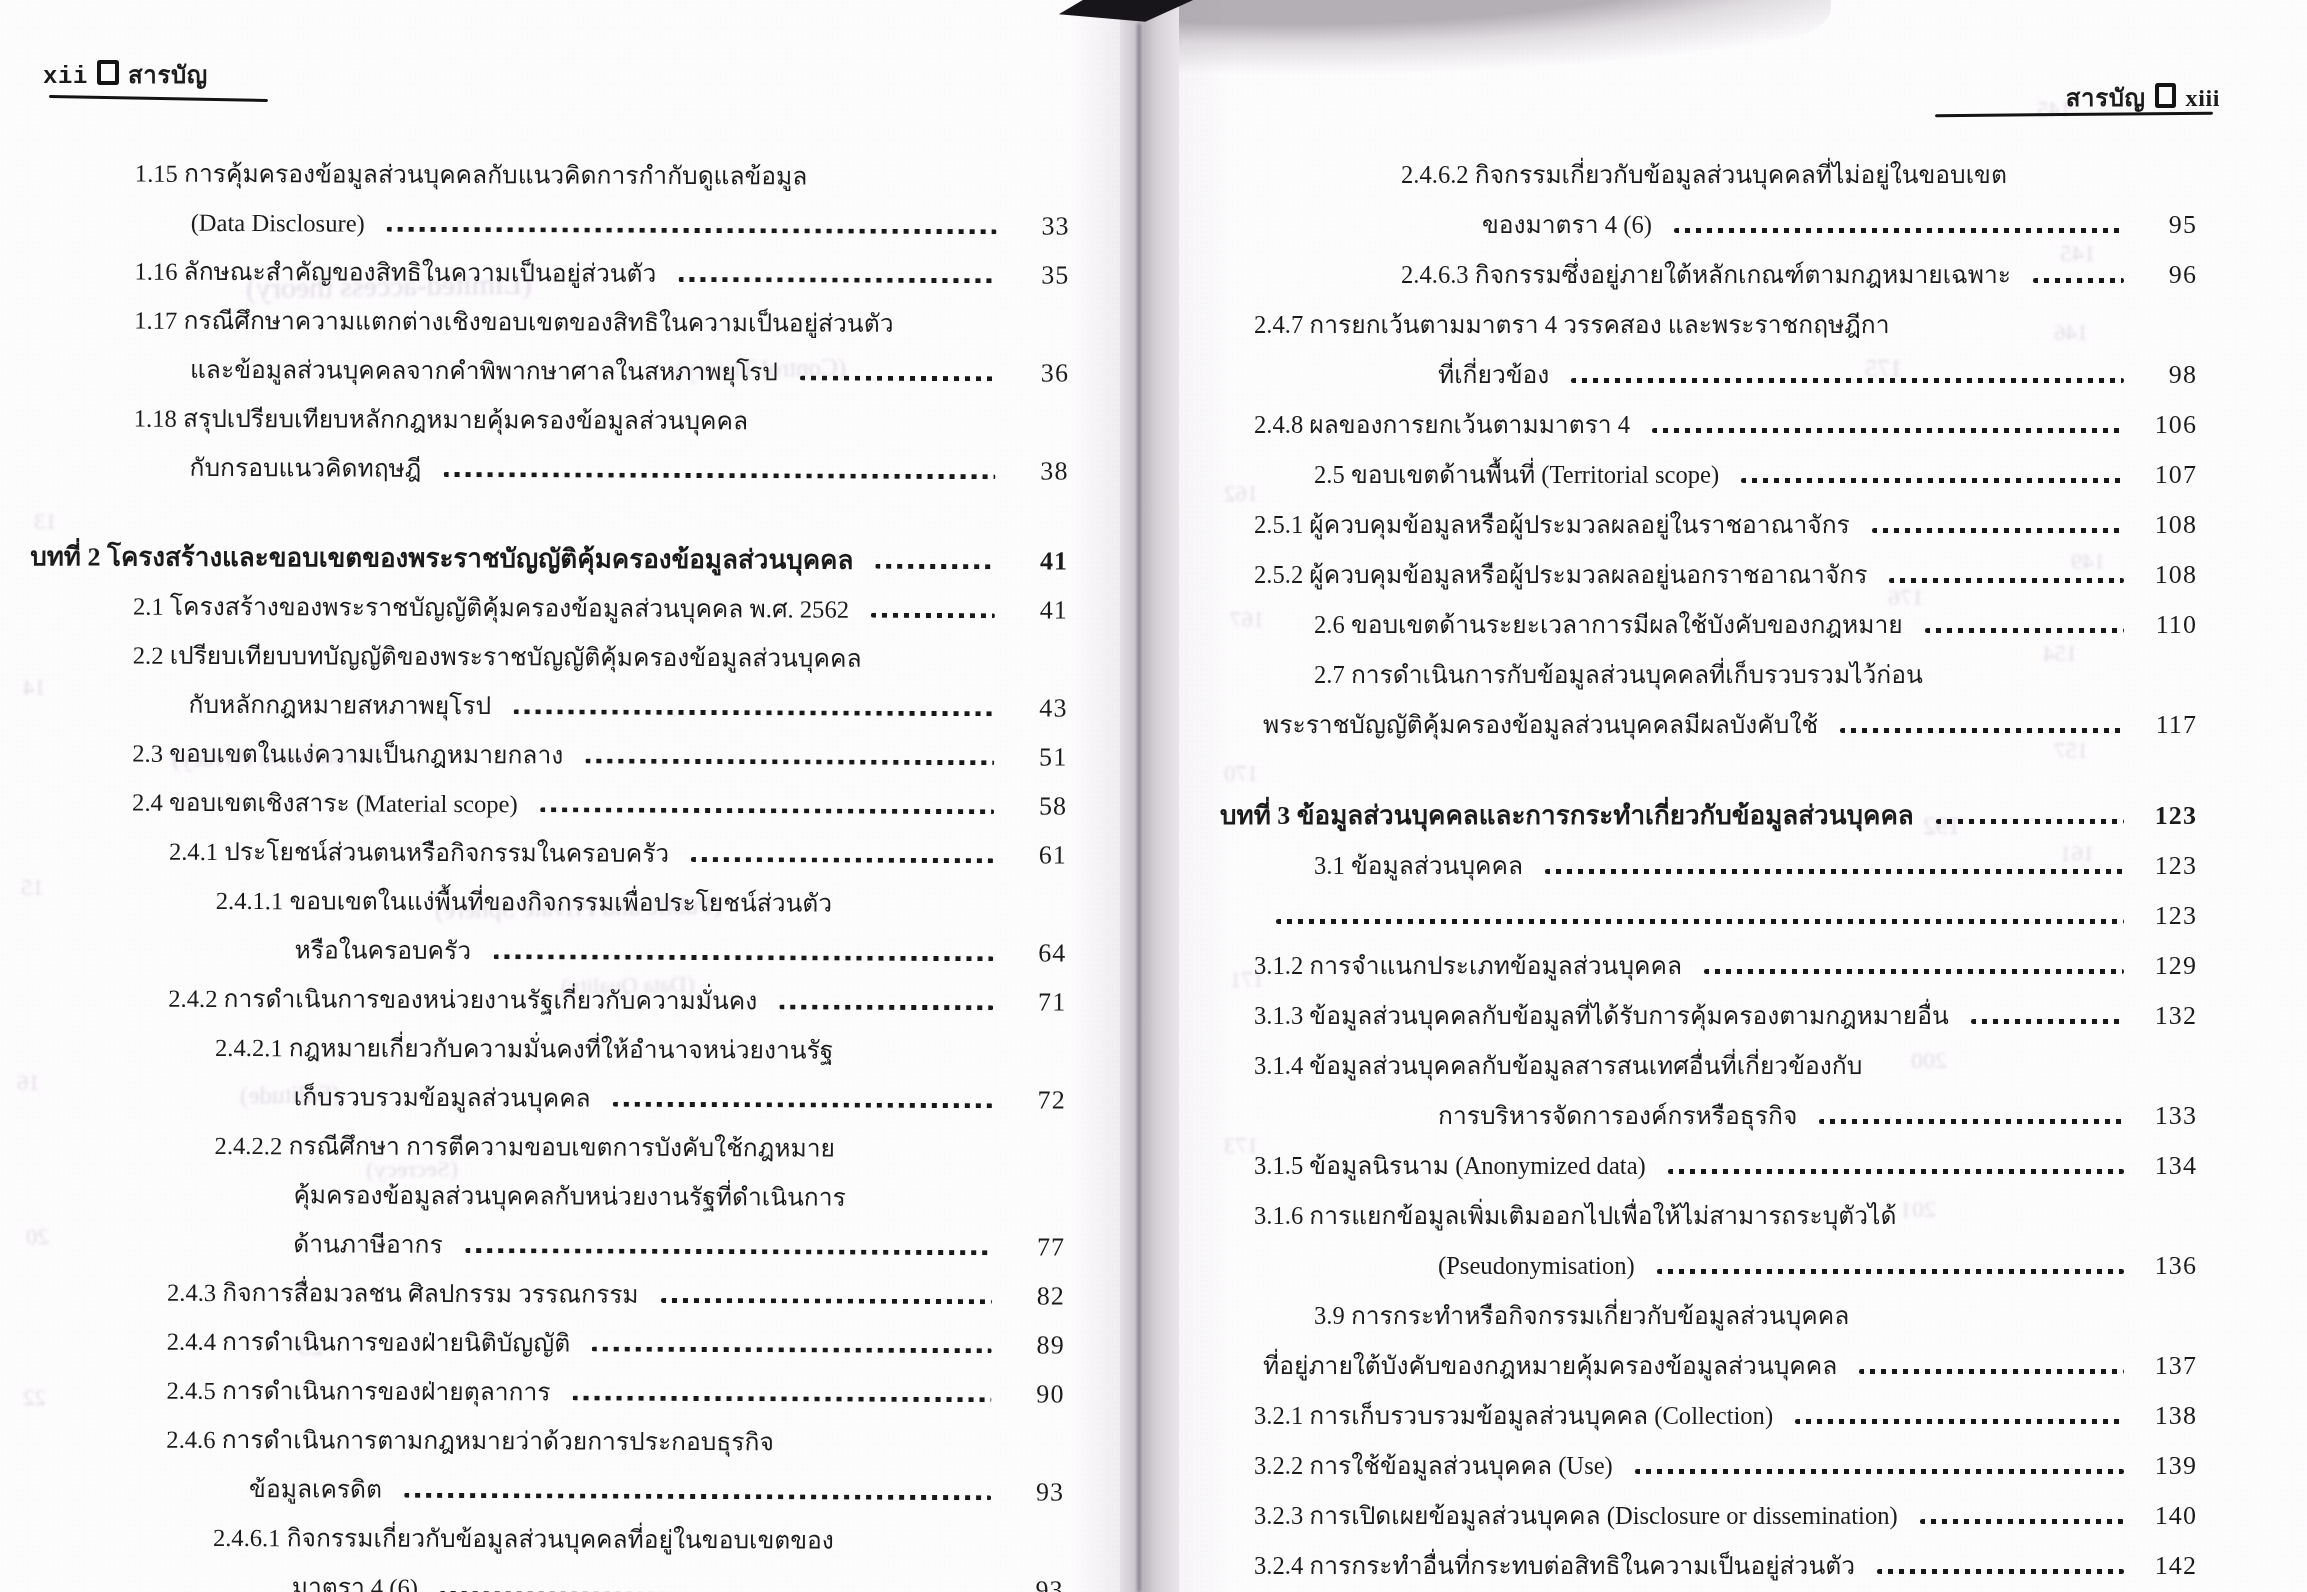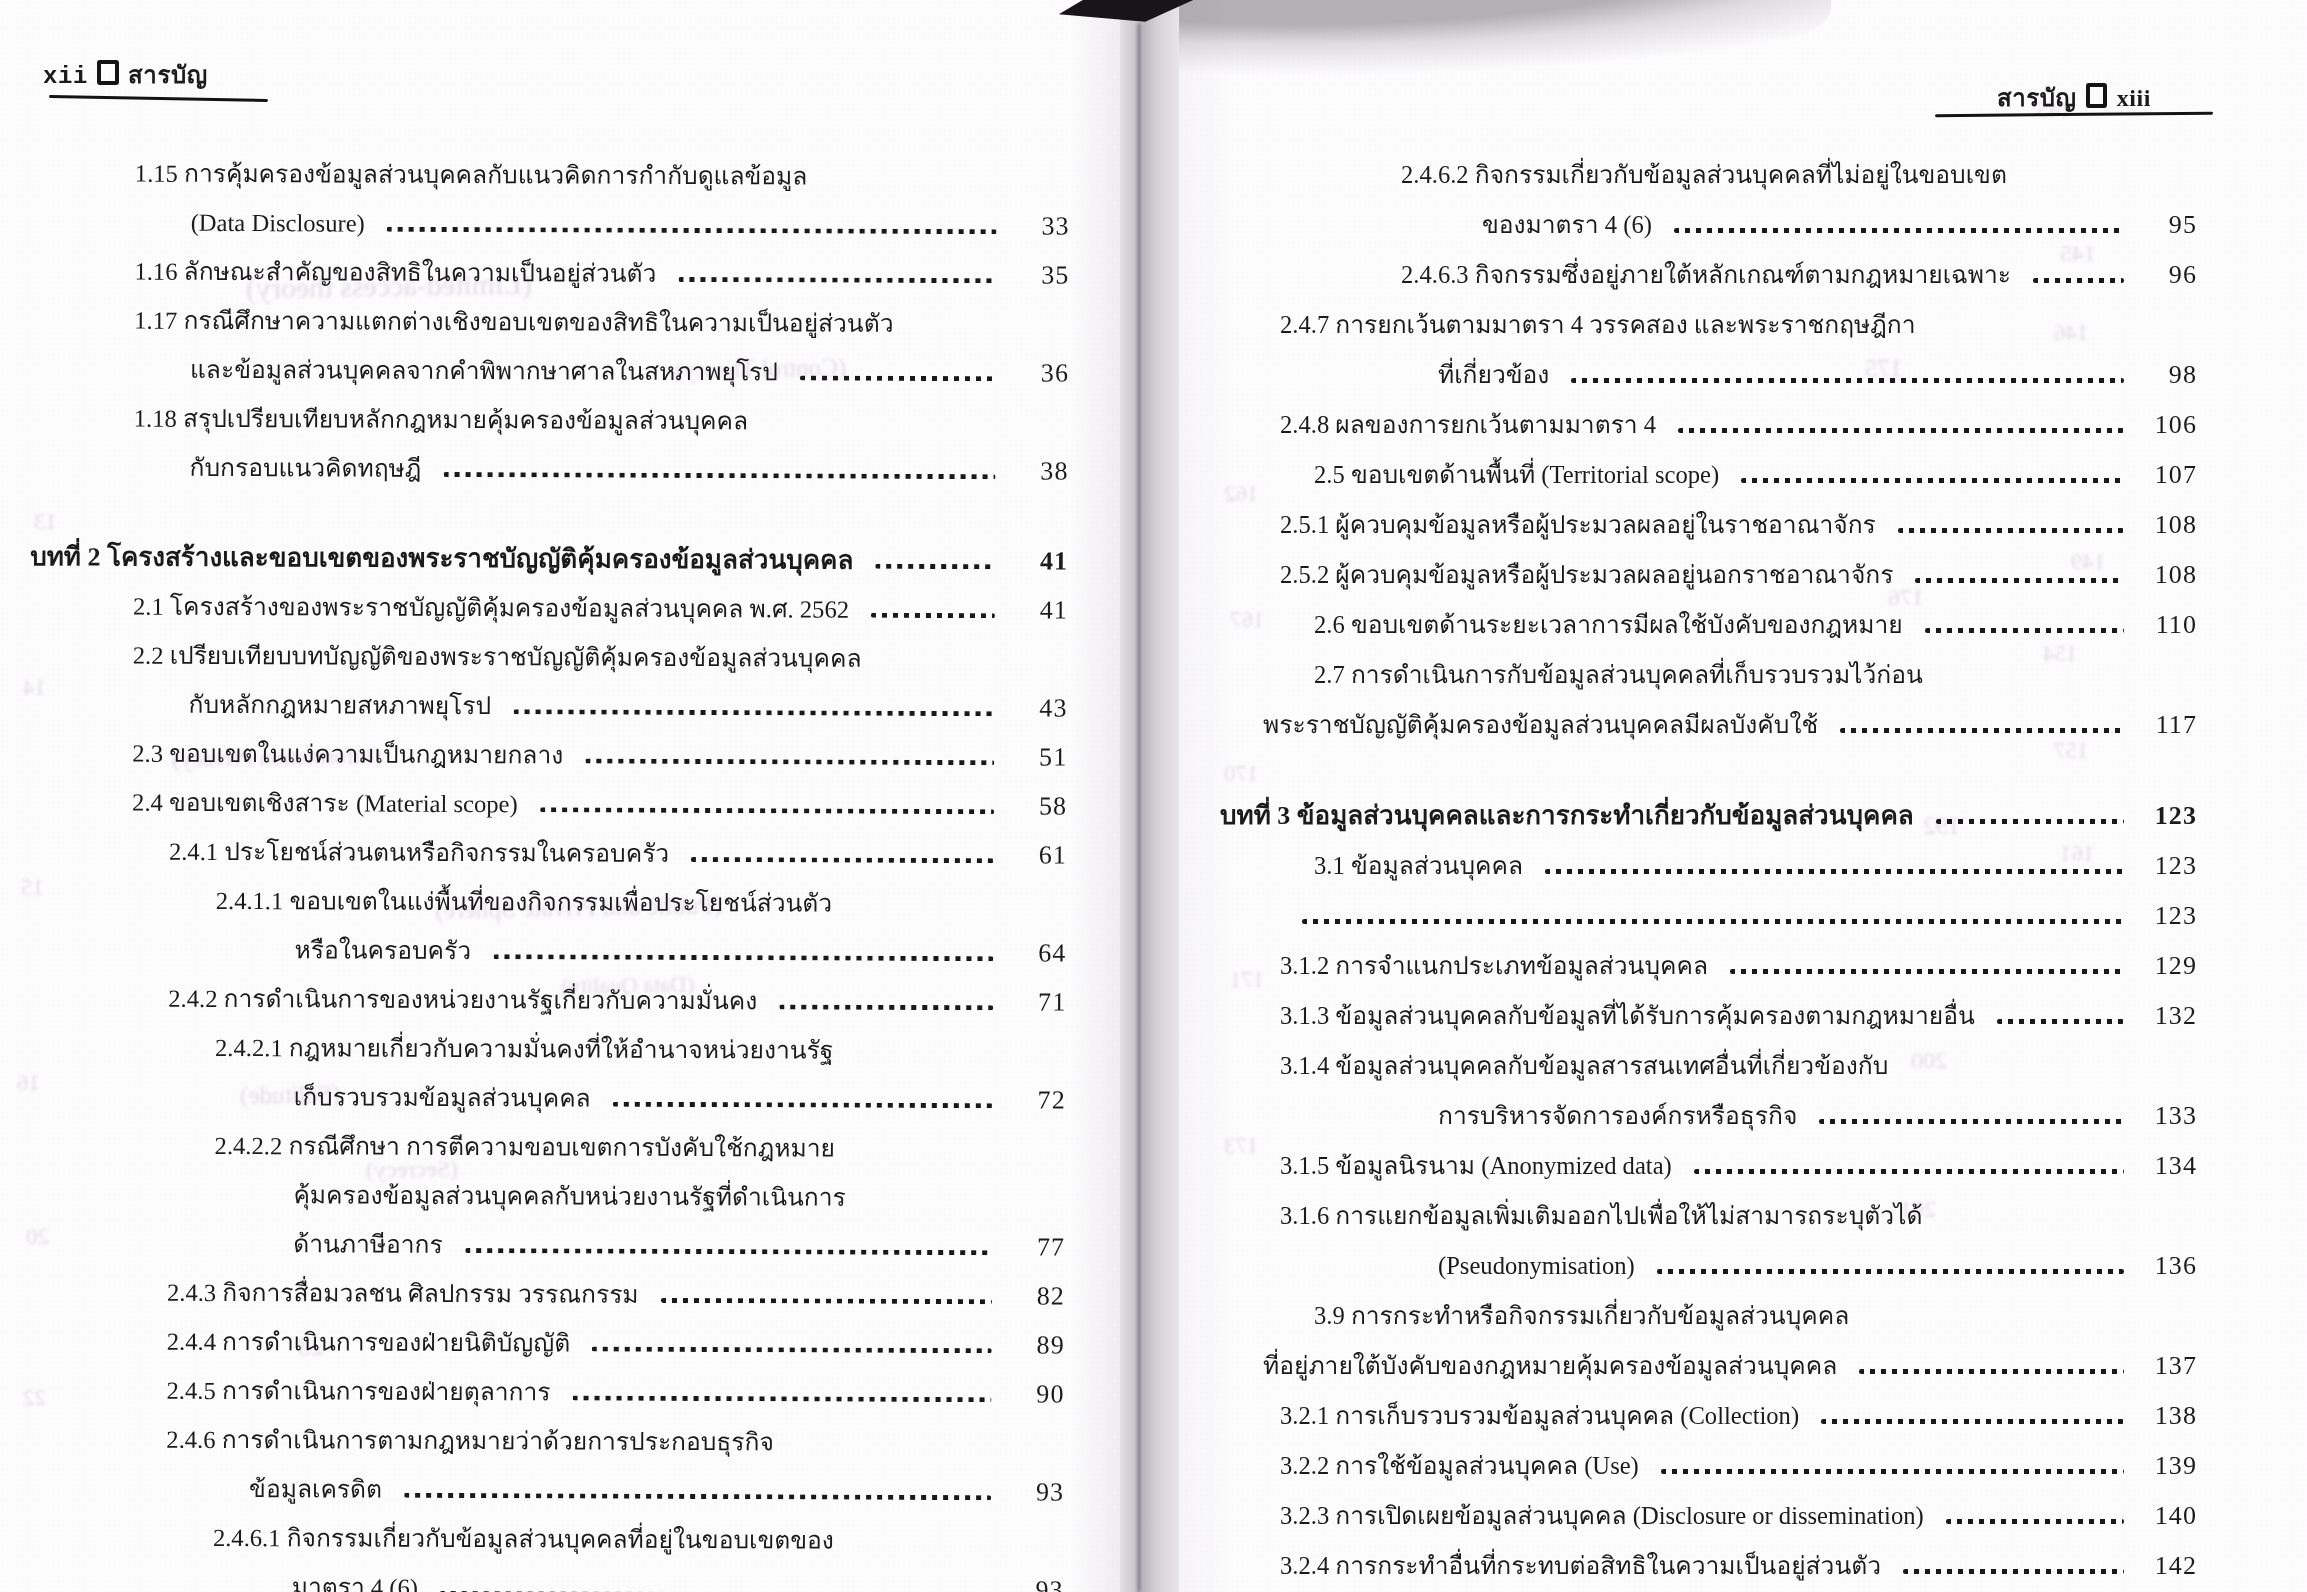--- a/index.html
+++ b/index.html
@@ -45,21 +45,21 @@
   .curl-shadow{
     position:absolute;top:0;left:1179px;width:652px;height:86px;
     background:radial-gradient(120% 160% at 18% -60%,
        rgba(120,112,122,0.55) 55%, rgba(170,163,172,0.35) 70%, rgba(255,255,255,0) 92%);
     border-bottom-right-radius:70% 90%;
     pointer-events:none;
   }
   
   .hdr{position:absolute;font-size:24px;font-weight:700;letter-spacing:0.6px;white-space:nowrap;}
   .hdr-left{left:43px;top:55px;font-family:Liberation Mono, monospace;}
-  .hdr-right{left:1928px;top:78px;width:292px;text-align:center;}
+  .hdr-right{left:1928px;top:78px;width:292px;text-align:right;}
   .sq{
     display:inline-block;width:13.7px;height:17px;border:4px solid #141414;
     border-radius:2.9px;margin:0 9.2px;vertical-align:-2.3px;
   }
   .rule{position:absolute;height:2.9px;background:#141414;border-radius:1.7px;}
   .rule-left{left:49px;top:97px;width:219px;transform:rotate(1.1deg);}
   .rule-right{left:1935px;top:113px;width:278px;transform:rotate(-0.5deg);}
   
   .toc{position:absolute;font-size:24.6px;}
   .toc-left{left:0;top:148px;width:1104px;transform:rotate(0.25deg);transform-origin:0 0;}
@@ -83,21 +83,21 @@
   
   .l0{padding-left:32px;}
   .l1{padding-left:135px;}
   .l2{padding-left:172px;}
   .l3{padding-left:219px;}
   .c1{padding-left:191px;}
   .c2{padding-left:255px;}
   .c3{padding-left:298px;}
   .toc-right .l0{padding-left:41px;}
   .toc-right .l1{}
-  .toc-right .l2{padding-left:101px;}
+  .toc-right .l2{padding-left:75px;}
   .toc-right .l3{padding-left:222px;}
   .toc-right .c1{padding-left:84px;}
   .toc-right .c2{padding-left:259px;}
   .toc-right .c3{padding-left:303px;}
   
   .ghost{
     position:absolute;transform:scaleX(-1) rotate(1deg);
     color:#b7abbe;opacity:0.38;filter:blur(1.4px);
     font-size:23px;white-space:nowrap;pointer-events:none;
   }

